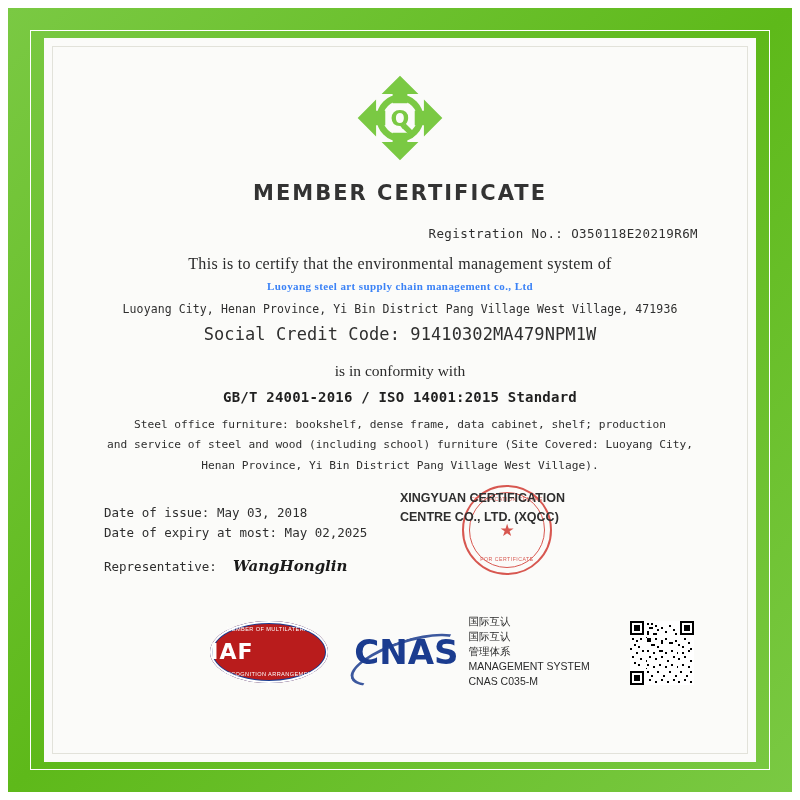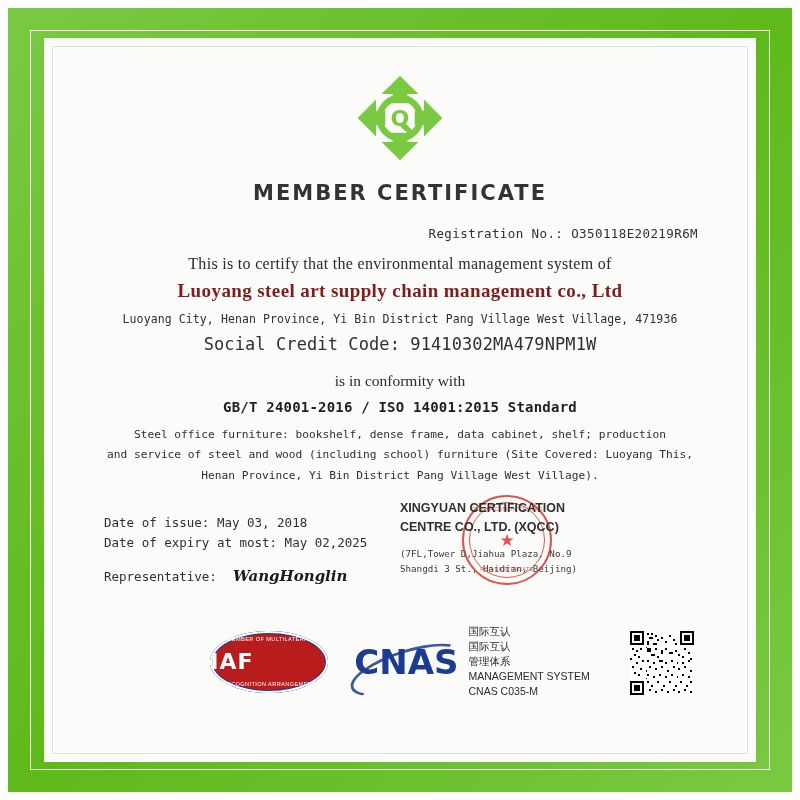--- a/index.html
+++ b/index.html
@@ -109,23 +109,23 @@
   .certify-line {
     margin-top: 14px;
     font-family: "Liberation Serif", serif;
     font-size: 16px;
     color: #2b2b2b;
     letter-spacing: 0.3px;
   }
   .company-name {
     margin-top: 7px;
     font-family: "Liberation Serif", serif;
-    font-size: 19px;
+    font-size: 11px;
     font-weight: 700;
-    color: #7f1d1d;
+    color: #3b82f6;
     letter-spacing: 0.4px;
   }
   .address-line {
     margin-top: 10px;
     font-family: "DejaVu Sans Mono", monospace;
     font-size: 11.5px;
     color: #2f2f2f;
     letter-spacing: 0.1px;
   }
   .credit-line {
@@ -384,21 +384,21 @@
         <div class="company-name">Luoyang steel art supply chain management co., Ltd</div>
         <div class="address-line">Luoyang City, Henan Province, Yi Bin District Pang Village West Village, 471936</div>
         <div class="credit-line">Social Credit Code: 91410302MA479NPM1W</div>
 
         <div class="conformity-line">is in conformity with</div>
         <div class="standard-line">GB/T 24001-2016 / ISO 14001:2015 Standard</div>
 
 
         <div class="scope">
           <div>Steel office furniture: bookshelf, dense frame, data cabinet, shelf; production</div>
-          <div>and service of steel and wood (including school) furniture (Site Covered: Luoyang This,</div>
+          <div>and service of steel and wood (including school) furniture (Site Covered: Luoyang City,</div>
           <div>Henan Province, Yi Bin District Pang Village West Village).</div>
         </div>
 
         <div class="mid-block">
           <div class="date-line">Date of issue: May 03, 2018</div>
           <div class="date-line">Date of expiry at most: May 02,2025</div>
           <div class="rep-line">
             <span>Representative:</span>
             <span class="signature">WangHonglin</span>
           </div>
@@ -406,24 +406,20 @@
           <div class="seal-area">
             <div class="seal-stamp">
               <div class="inner-ring"></div>
               <div class="seal-top-text">CERTIFICATION CENTRE</div>
               <div class="seal-center">★</div>
               <div class="seal-bottom-text">FOR CERTIFICATE</div>
             </div>
             <div class="cert-body-name">
               <div>XINGYUAN CERTIFICATION</div>
               <div>CENTRE CO., LTD. (XQCC)</div>
-            </div>
-            <div class="cert-addr">
-              <div>(7FL,Tower D,Jiahua Plaza, No.9</div>
-              <div>Shangdi 3 St., Haidian, Beijing)</div>
             </div>
           </div>
         </div>
 
         <div class="accred-row">
           <div class="iaf-mark">
             <div class="iaf-top">MEMBER OF MULTILATERAL</div>
             <div class="iaf-text">IAF</div>
             <div class="iaf-bottom">RECOGNITION ARRANGEMENT</div>
           </div>

